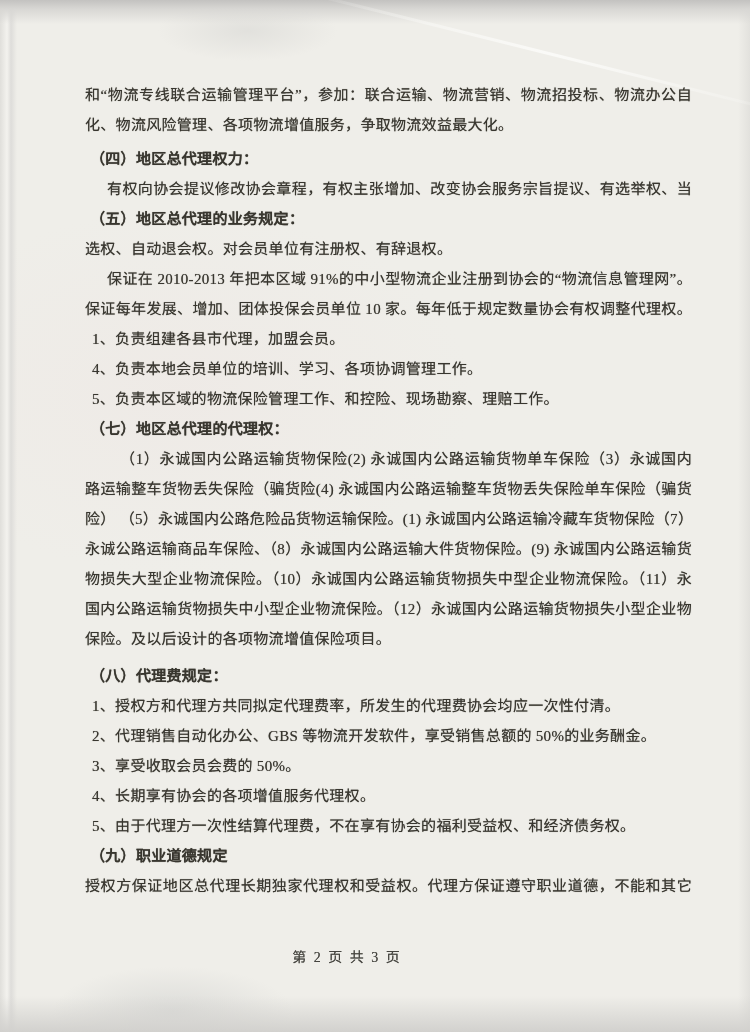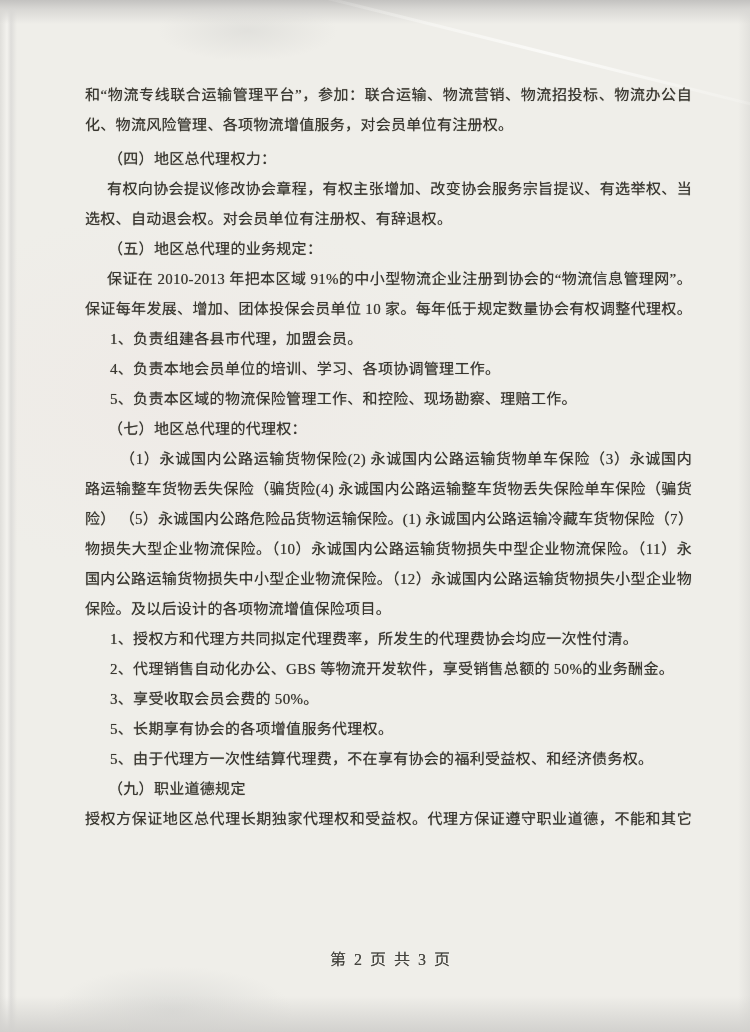--- a/index.html
+++ b/index.html
@@ -38,65 +38,66 @@
     height:30px;line-height:30px;
     white-space:nowrap;
   }
   .just{
     white-space:normal;
     text-align:justify;
     text-align-last:justify;
     height:30px;line-height:30px;
     overflow:hidden;
   }
-  .head{margin-left:23px;}
-  .item{margin-left:25px;}
+  .head{margin-left:5px;font-weight:bold;}
+  .item{margin-left:7px;}
   .ind{text-indent:22px;}
   .ind2{text-indent:35px;}
   .gap4{margin-top:4px;}
   .gap7{margin-top:7px;}
   .footer{
     position:absolute;
     top:946px;left:0;width:694px;
     text-align:center;
-    font-size:16px;
+    font-size:14px;
     letter-spacing:2px;
     color:#45443f;
     text-shadow:0 0 .6px rgba(69,68,63,.7);
-    margin-left:44px;
   }
 </style>
 </head>
 <body>
 
 <div class="page">
   <div class="crease"></div>
 
   <div class="content">
     <div class="ln just">和“物流专线联合运输管理平台”，参加：联合运输、物流营销、物流招投标、物流办公自动</div>
-    <div class="ln">化、物流风险管理、各项物流增值服务，对会员单位有注册权。</div>
+    <div class="ln">化、物流风险管理、各项物流增值服务，争取物流效益最大化。</div>
     <div class="ln head gap4">（四）地区总代理权力：</div>
     <div class="ln just ind">有权向协会提议修改协会章程，有权主张增加、改变协会服务宗旨提议、有选举权、当</div>
+    <div class="ln head">（五）地区总代理的业务规定：</div>
     <div class="ln">选权、自动退会权。对会员单位有注册权、有辞退权。</div>
-    <div class="ln head">（五）地区总代理的业务规定：</div>
     <div class="ln just ind">保证在 2010-2013 年把本区域 91%的中小型物流企业注册到协会的“物流信息管理网”。</div>
     <div class="ln just">保证每年发展、增加、团体投保会员单位 10 家。每年低于规定数量协会有权调整代理权。</div>
     <div class="ln item">1、负责组建各县市代理，加盟会员。</div>
     <div class="ln item">4、负责本地会员单位的培训、学习、各项协调管理工作。</div>
     <div class="ln item">5、负责本区域的物流保险管理工作、和控险、现场勘察、理赔工作。</div>
     <div class="ln head">（七）地区总代理的代理权：</div>
     <div class="ln just ind2">（1）永诚国内公路运输货物保险(2) 永诚国内公路运输货物单车保险（3）永诚国内公</div>
     <div class="ln just">路运输整车货物丢失保险（骗货险(4) 永诚国内公路运输整车货物丢失保险单车保险（骗货</div>
     <div class="ln just">险） （5）永诚国内公路危险品货物运输保险。(1) 永诚国内公路运输冷藏车货物保险（7）</div>
+    <div class="ln just">永诚公路运输商品车保险、（8）永诚国内公路运输大件货物保险。(9) 永诚国内公路运输货</div>
     <div class="ln just">物损失大型企业物流保险。（10）永诚国内公路运输货物损失中型企业物流保险。（11）永诚</div>
     <div class="ln just">国内公路运输货物损失中小型企业物流保险。（12）永诚国内公路运输货物损失小型企业物流</div>
     <div class="ln">保险。及以后设计的各项物流增值保险项目。</div>
+    <div class="ln head gap7">（八）代理费规定：</div>
     <div class="ln item">1、授权方和代理方共同拟定代理费率，所发生的代理费协会均应一次性付清。</div>
     <div class="ln item">2、代理销售自动化办公、GBS 等物流开发软件，享受销售总额的 50%的业务酬金。</div>
     <div class="ln item">3、享受收取会员会费的 50%。</div>
-    <div class="ln item">5、长期享有协会的各项增值服务代理权。</div>
+    <div class="ln item">4、长期享有协会的各项增值服务代理权。</div>
     <div class="ln item">5、由于代理方一次性结算代理费，不在享有协会的福利受益权、和经济债务权。</div>
     <div class="ln head">（九）职业道德规定</div>
     <div class="ln just">授权方保证地区总代理长期独家代理权和受益权。代理方保证遵守职业道德，不能和其它保</div>
   </div>
 
   <div class="footer">第 2 页 共 3 页</div>
 </div>
 
 </body></html>

